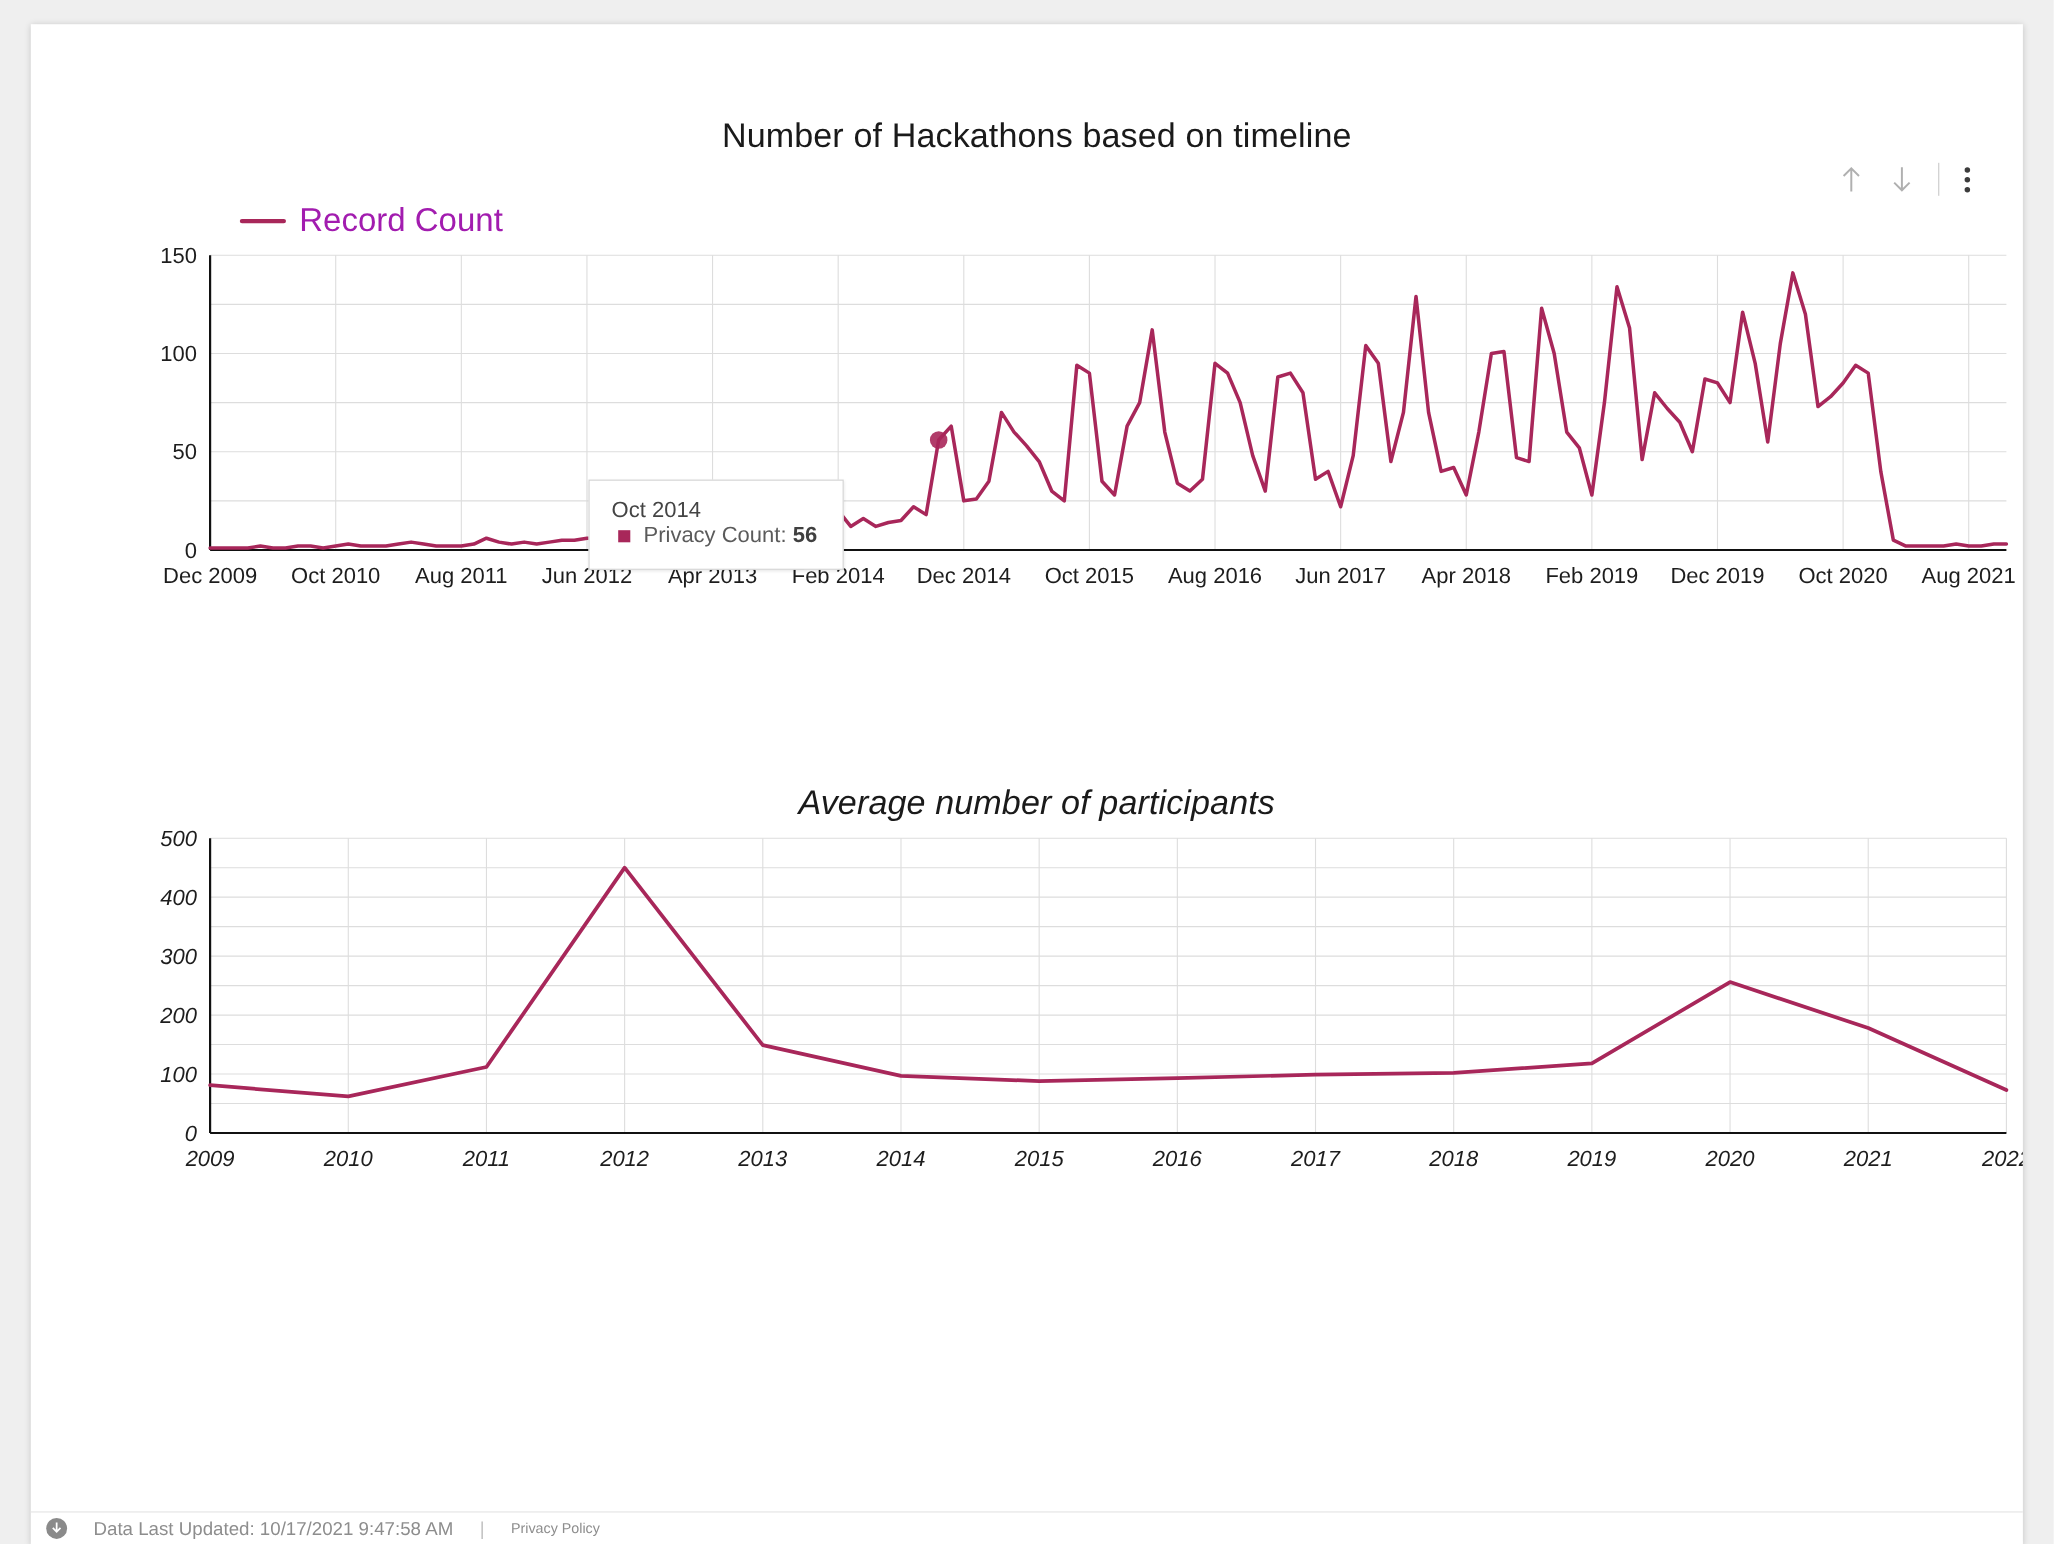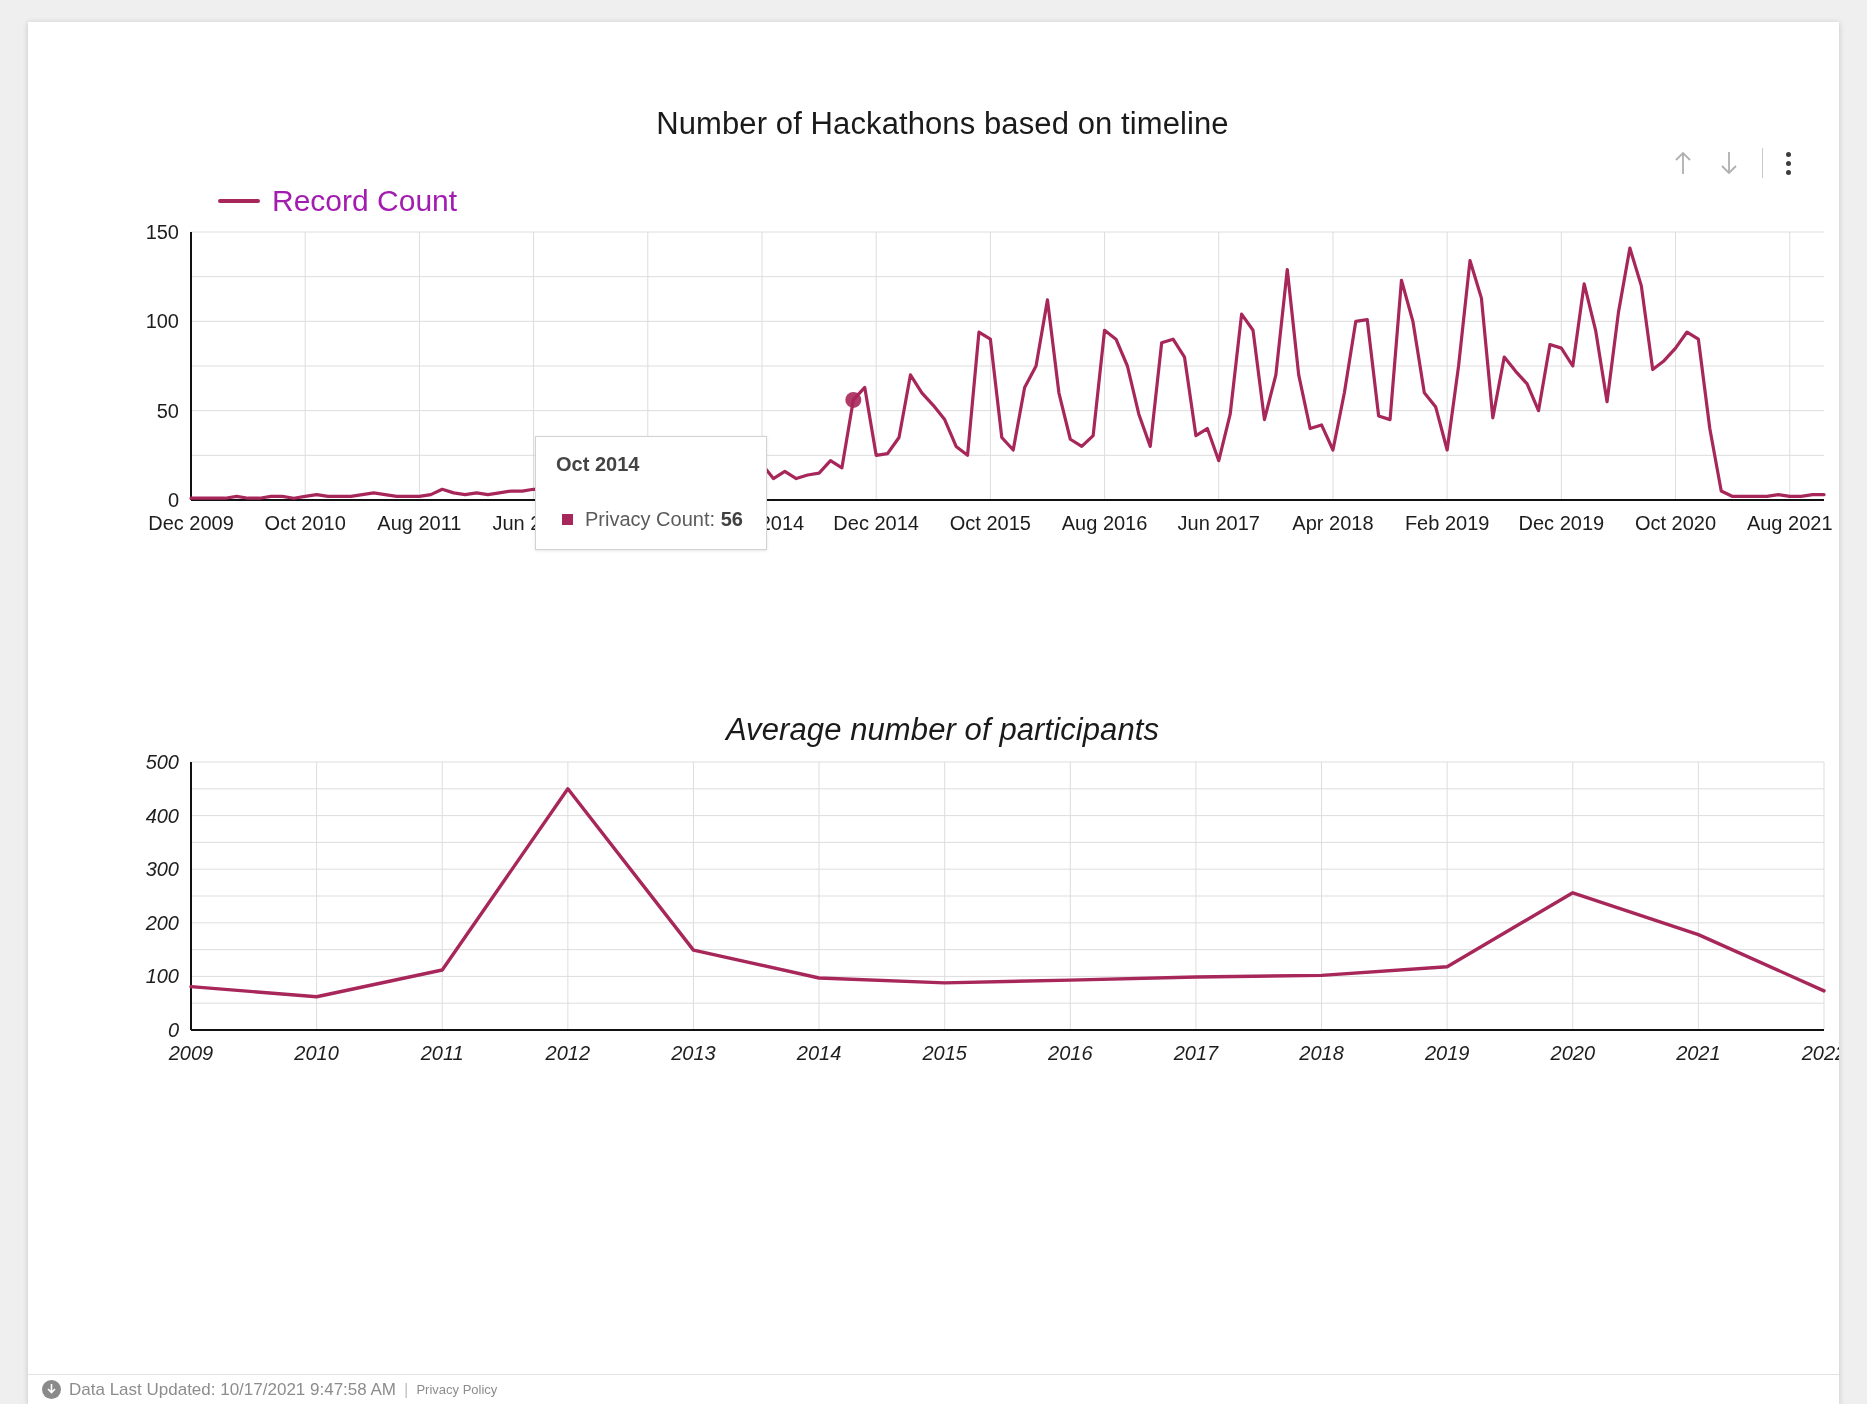--- a/index.html
+++ b/index.html
@@ -111,23 +111,23 @@
     top: 414px;
     width: 232px;
     background: #ffffff;
     border: 1px solid #d2d2d2;
     box-shadow: 0 1px 3px rgba(0,0,0,0.10);
     padding: 16px 20px 18px 20px;
     box-sizing: border-box;
   }
   .tt-title {
     font-size: 20px;
-    font-weight: bold;
+    font-weight: normal;
     color: #444444;
-    margin-bottom: 32px;
+    margin-bottom: 0;
   }
   .tt-row {
     display: flex;
     align-items: center;
     gap: 12px;
     padding-left: 6px;
   }
   .tt-swatch { width: 11px; height: 11px; flex: none; }
   .tt-text { font-size: 20px; color: #5b5b5b; white-space: nowrap; }
   .tt-text b { color: #404040; }
@@ -137,21 +137,21 @@
     position: absolute;
     left: 0;
     bottom: 0;
     width: 1811px;
     height: 30px;
     border-top: 1px solid #e3e3e3;
     display: flex;
     align-items: center;
     padding-left: 14px;
     box-sizing: border-box;
-    gap: 8px;
+    gap: 24px;
     overflow: hidden;
   }
   .footer-icon {
     width: 19px; height: 19px;
     border-radius: 50%;
     background: #8a8a8a;
     display: flex; align-items: center; justify-content: center;
     flex: none;
   }
   .footer-icon svg { display: block; }

